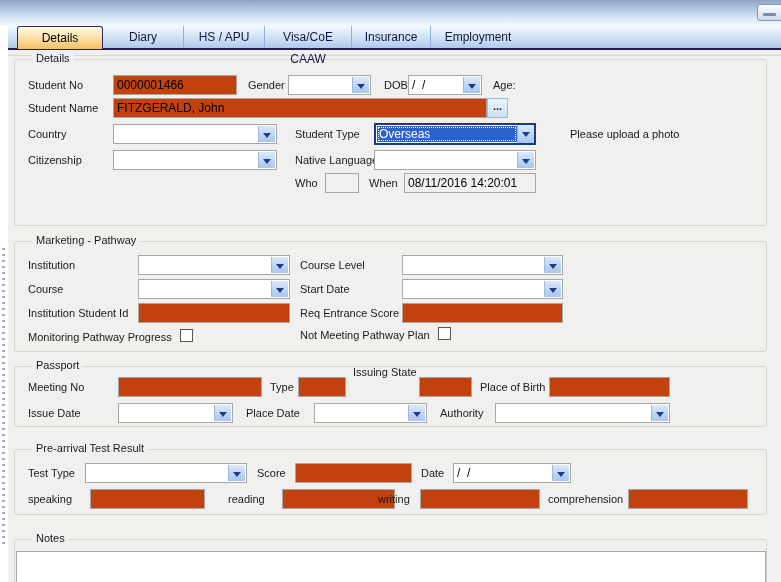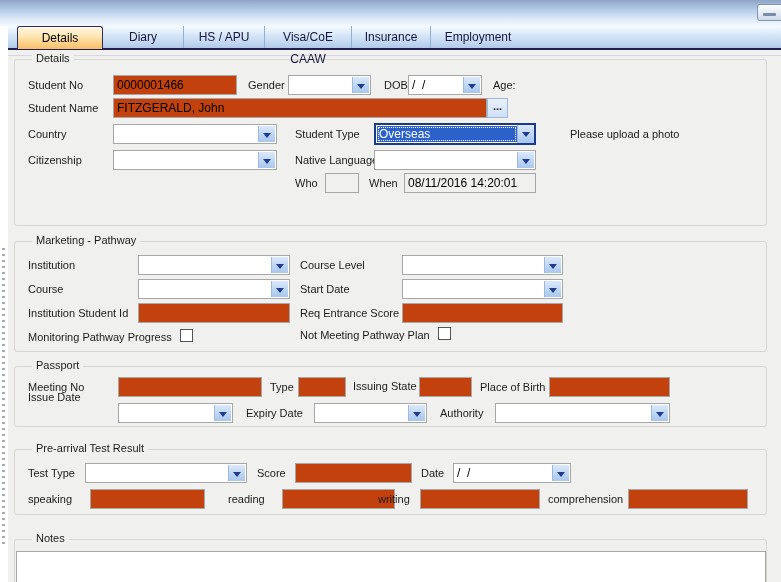--- a/index.html
+++ b/index.html
@@ -203,31 +203,31 @@
   <div class="lbl" style="left:300px;top:329px">Not Meeting Pathway Plan</div>
   <div class="chk" style="left:438px;top:327px"></div>
 
   <div class="group" style="left:14px;top:366px;width:753px;height:61px"></div>
   <div class="group-label" style="left:32px;top:359px">Passport</div>
 
   <div class="lbl" style="left:28px;top:381px">Meeting No</div>
   <input class="tb" style="left: 118px; top: 377px; width: 144px;" value="">
   <div class="lbl" style="left:270px;top:381px">Type</div>
   <input class="tb" style="left: 298px; top: 377px; width: 48px;" value="">
-  <div class="lbl" style="left:353px;top:380px">Issuing State</div>
+  <div class="lbl" style="left:353px;top:366px">Issuing State</div>
   <input class="tb" style="left: 419px; top: 377px; width: 53px;" value="">
   <div class="lbl" style="left:480px;top:381px">Place of Birth</div>
   <input class="tb" style="left: 549px; top: 377px; width: 121px;" value="">
 
-  <div class="lbl" style="left:28px;top:391px">Issue Date</div>
+  <div class="lbl" style="left:28px;top:407px">Issue Date</div>
   <div class="dd" style="left:118px;top:403px;width:115px">
     <span class="ddval"></span>
     <span class="ddbtn"></span>
   </div>
-  <div class="lbl" style="left:246px;top:407px">Expiry Date</div>
+  <div class="lbl" style="left:246px;top:407px">Place Date</div>
   <div class="dd" style="left:314px;top:403px;width:113px">
     <span class="ddval"></span>
     <span class="ddbtn"></span>
   </div>
   <div class="lbl" style="left:440px;top:407px">Authority</div>
   <div class="dd" style="left:495px;top:403px;width:175px">
     <span class="ddval"></span>
     <span class="ddbtn"></span>
   </div>
 

